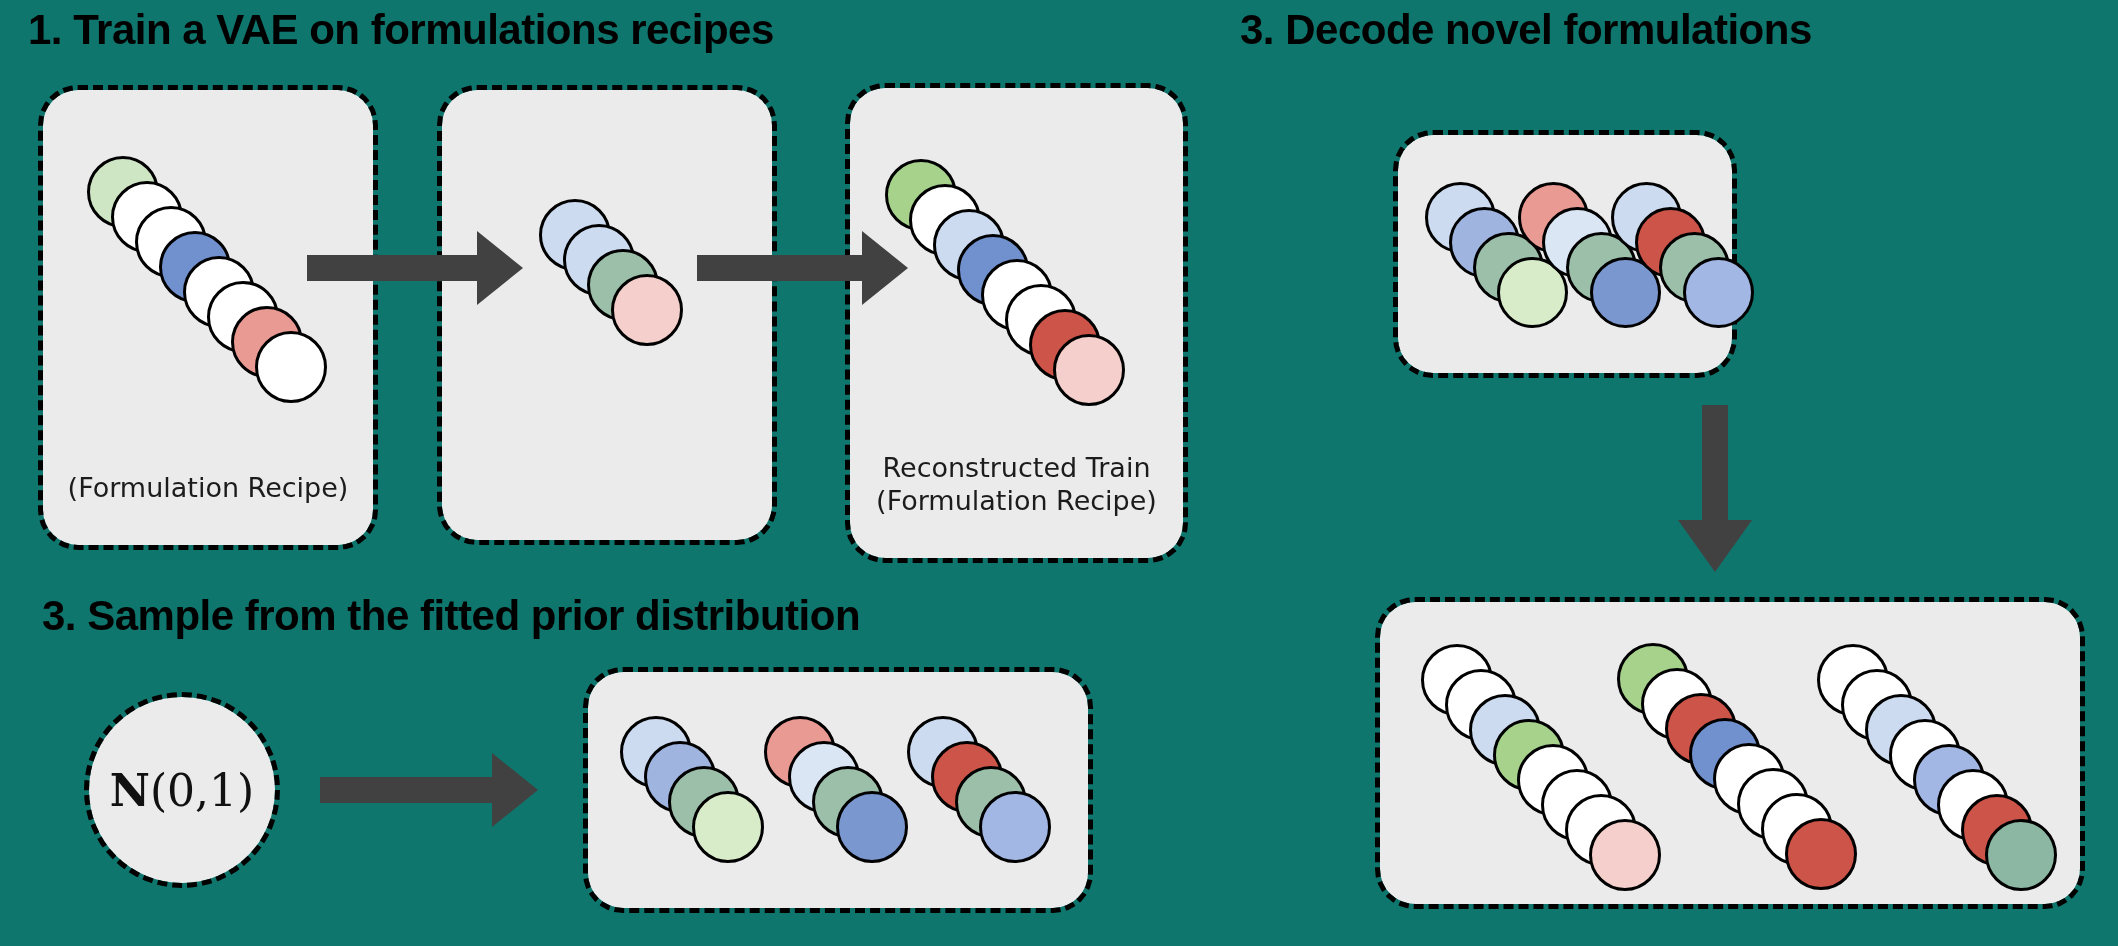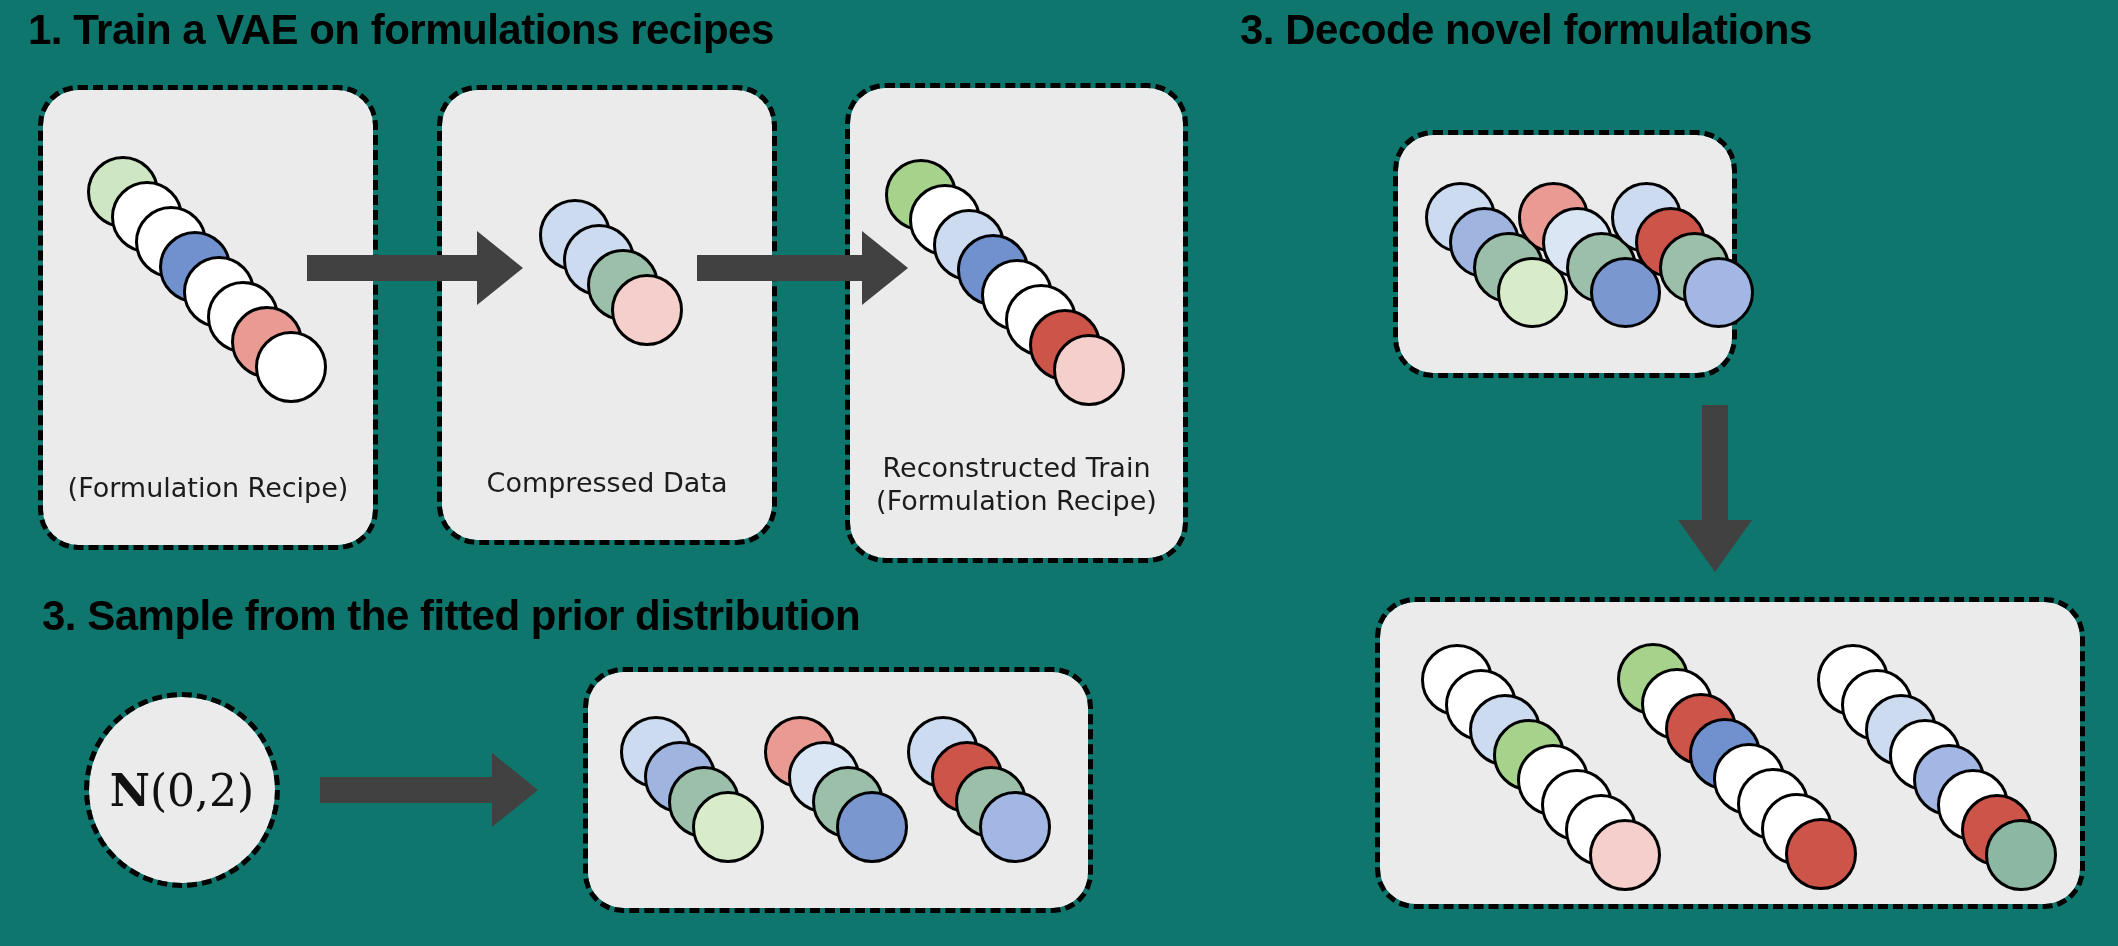--- a/index.html
+++ b/index.html
@@ -104,21 +104,20 @@
   <h1 class="title" id="t2">3. Sample from the fitted prior distribution</h1>
   <h1 class="title" id="t3">3. Decode novel formulations</h1>
 
   <div class="dashed-box" id="box-data-inputs">
     <div class="caption">
       <div>(Formulation Recipe)</div>
     </div>
   </div>
   <div class="dashed-box" id="box-compressed">
     <div class="caption">
-      <div>Compressed Data</div>
     </div>
   </div>
   <div class="dashed-box" id="box-reconstructed">
     <div class="caption">
       <div>Reconstructed Train</div>
       <div>(Formulation Recipe)</div>
     </div>
   </div>
 
   <div class="dashed-box" id="box-samples"></div>
@@ -230,19 +229,19 @@
     <div class="arrow-part shaft" style="left:320px;top:777px;width:172px;height:26px;"></div>
     <div class="arrow-part head-right" style="left:492px;top:753px;"></div>
   </div>
   <div>
     <div class="arrow-part shaft" style="left:1702px;top:405px;width:26px;height:116px;"></div>
     <div class="arrow-part head-down" style="left:1678px;top:520px;"></div>
   </div>
 
   <div id="prior-circle">
     <span class="n-bold">N</span>
-      <span>(0,2)</span>
+      <span>(0,1)</span>
   </div>
 
   <div id="decoder-label">
   </div>
 
 </div>
 
 </body></html>

